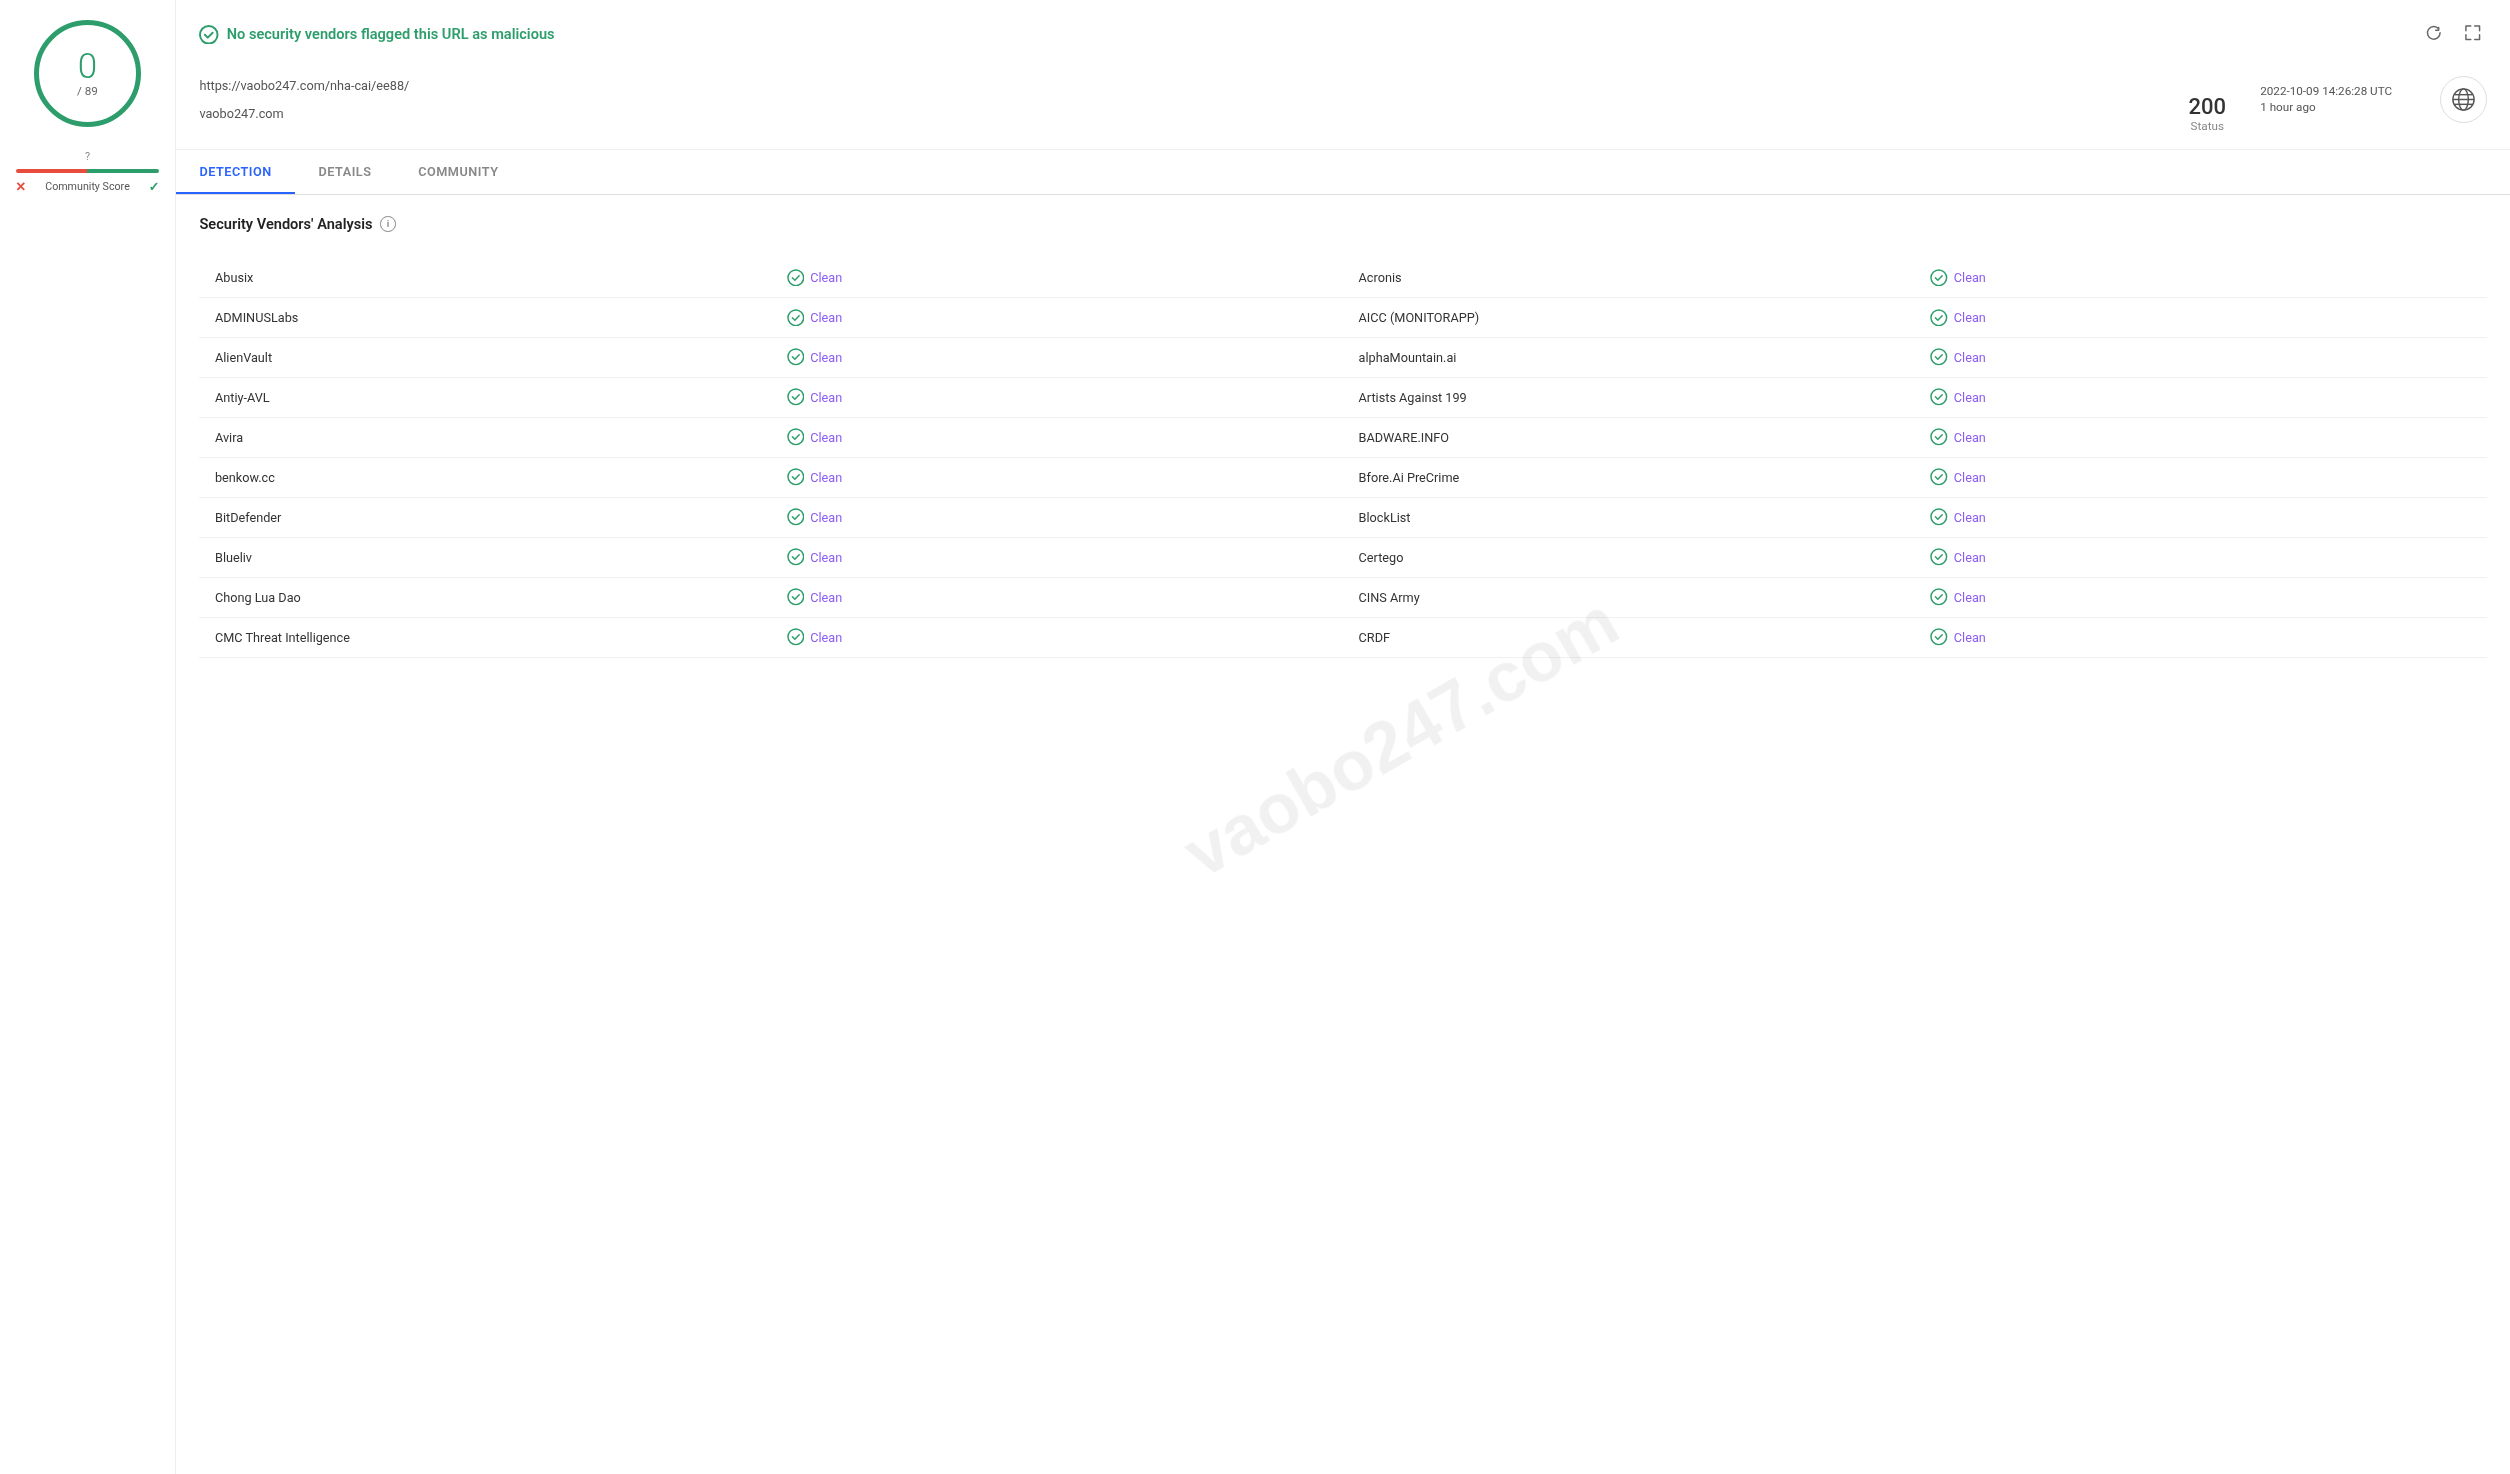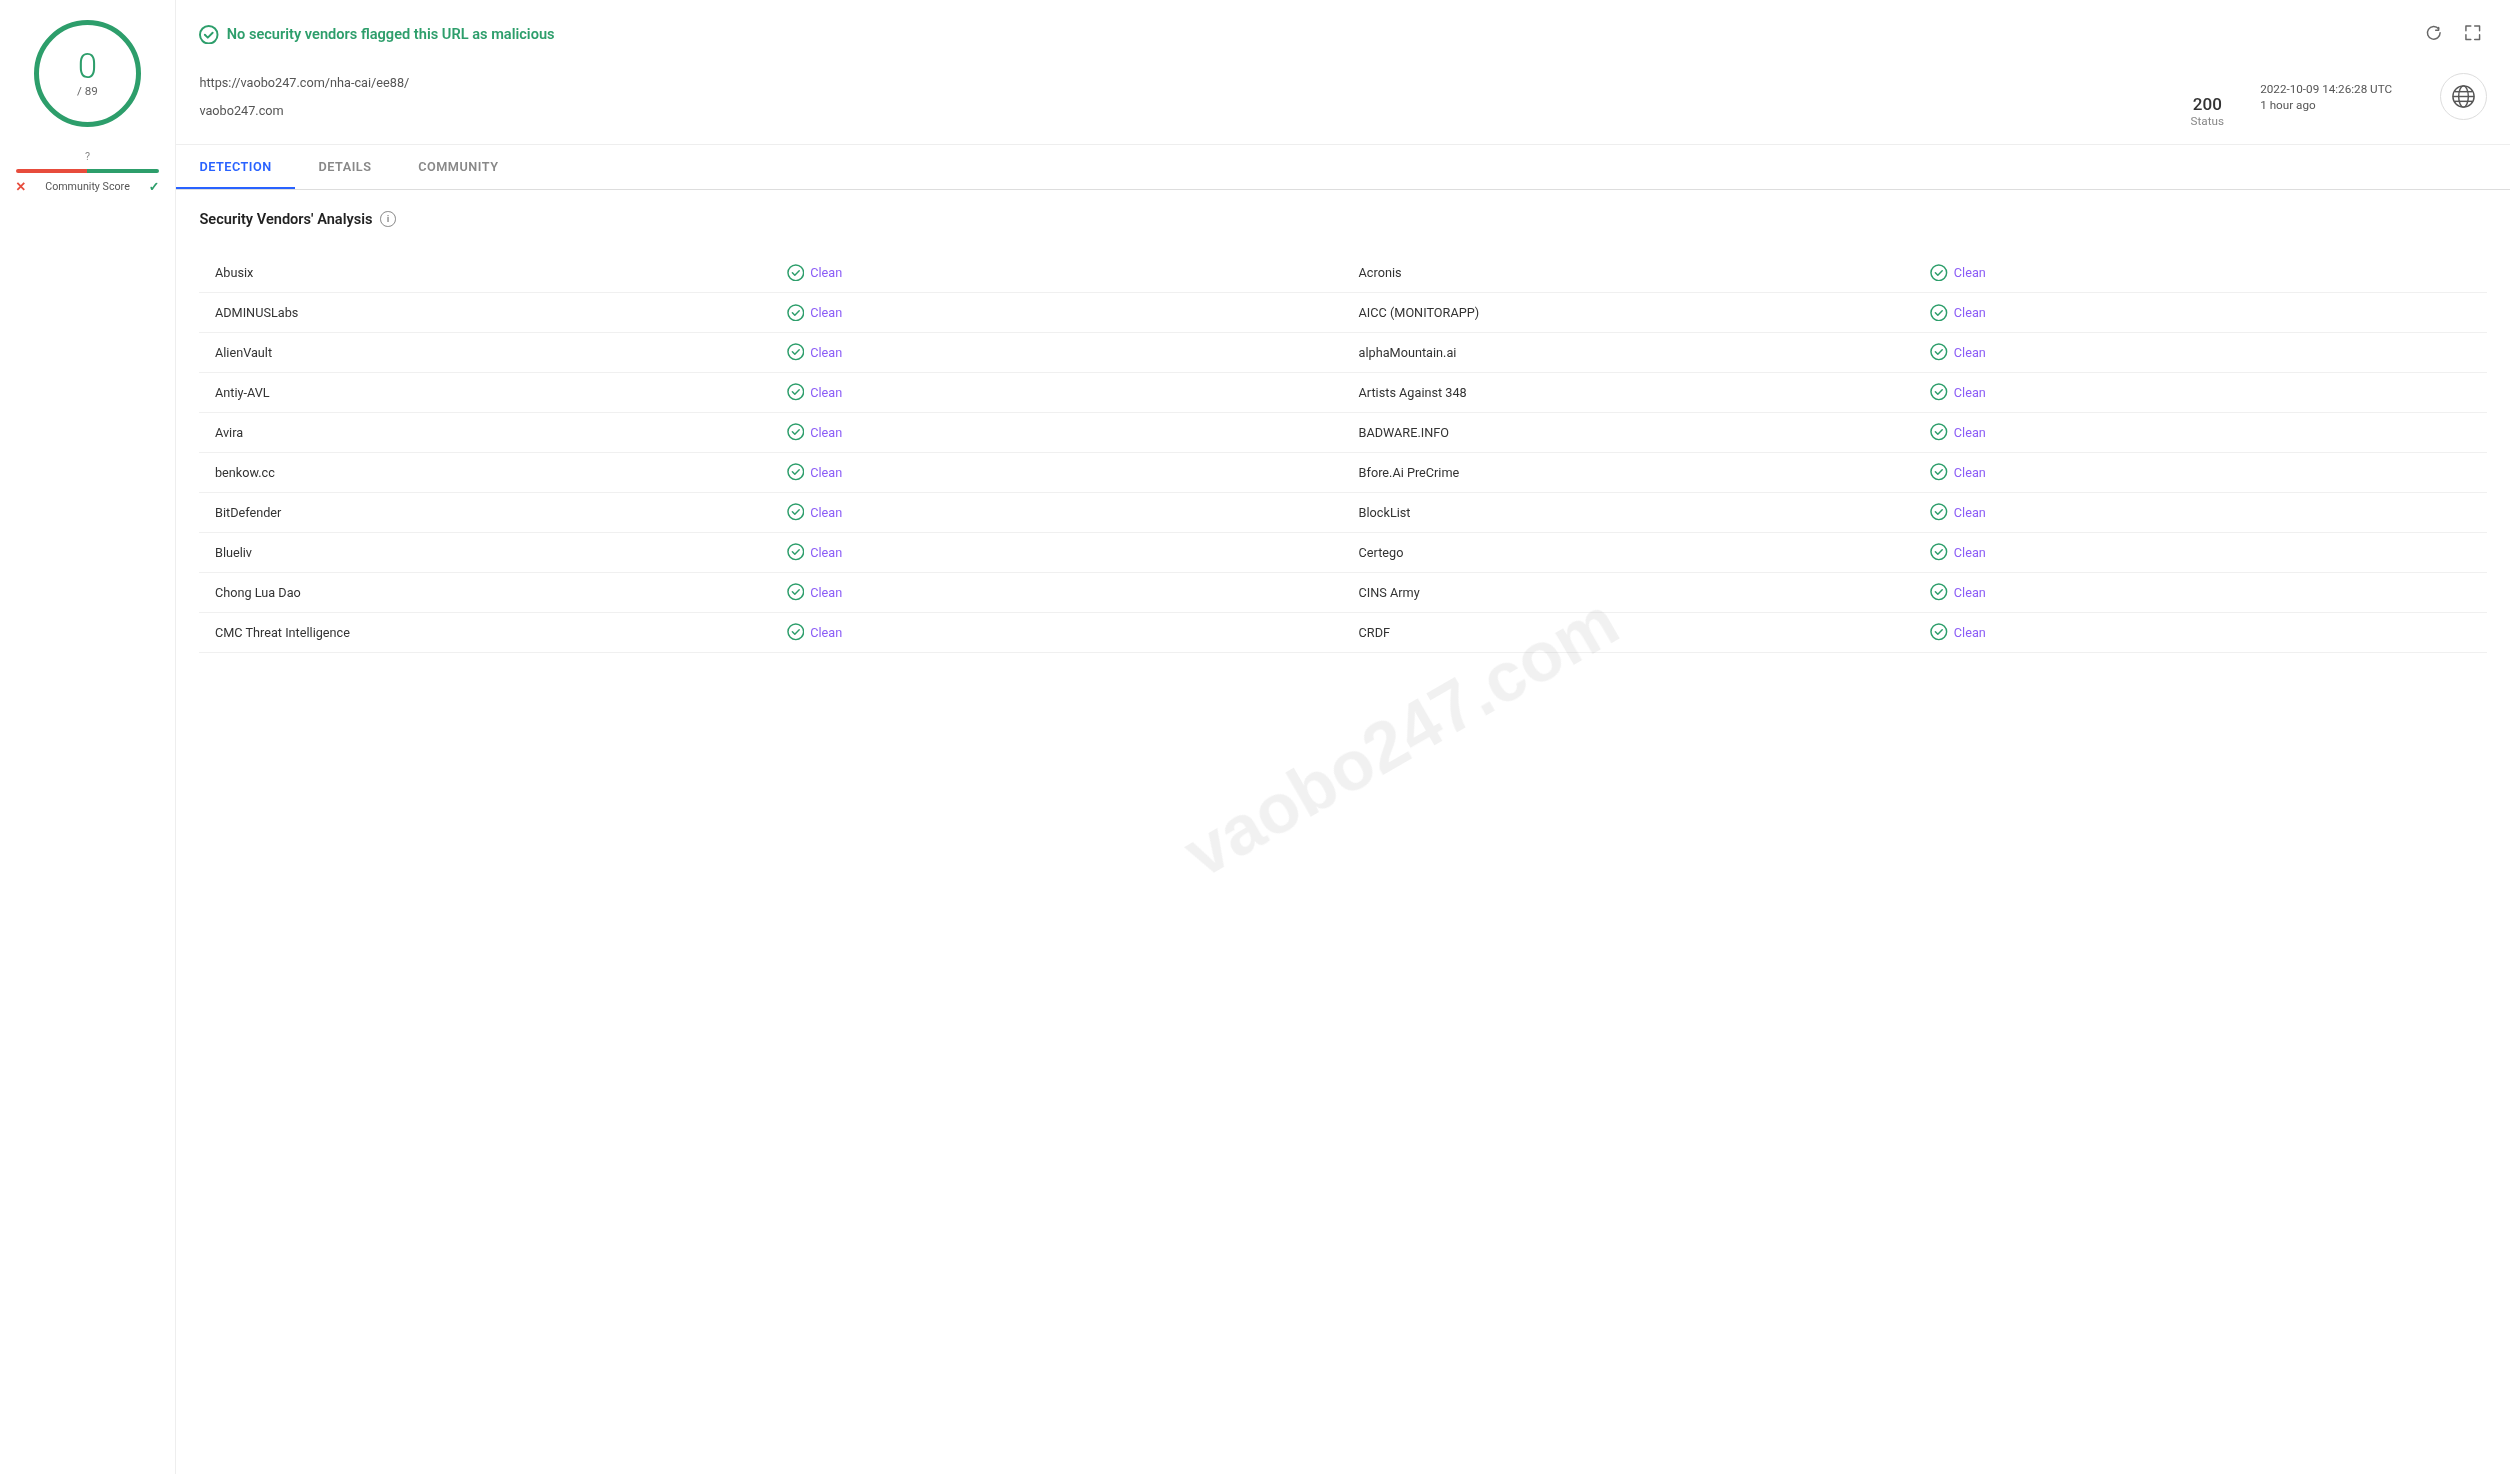--- a/index.html
+++ b/index.html
@@ -146,21 +146,21 @@
       font-size: 12.7px;
       color: #555;
     }
 
     .status-code-section {
       text-align: center;
       min-width: 59px;
     }
 
     .status-code {
-      font-size: 17px;
+      font-size: 22px;
       font-weight: 500;
       color: #333;
       margin-top: 29px;
     }
 
     .status-word {
       font-size: 11.7px;
       color: #888;
     }
 
@@ -457,21 +457,21 @@
       <td>Antiy-AVL</td>
       <td>
         <span class="clean-badge">
           <svg width="17.6" height="17.6" viewBox="0 0 18 18" fill="none">
             <circle cx="9" cy="9" r="8" stroke="#2d9e6b" stroke-width="1.5"></circle>
             <path d="M5.5 9l2.5 2.5 4.5-4.5" stroke="#2d9e6b" stroke-width="1.5" stroke-linecap="round" stroke-linejoin="round"></path>
           </svg>
           <span>Clean</span>
         </span>
       </td>
-      <td>Artists Against 348</td>
+      <td>Artists Against 199</td>
       <td>
         <span class="clean-badge">
           <svg width="17.6" height="17.6" viewBox="0 0 18 18" fill="none">
             <circle cx="9" cy="9" r="8" stroke="#2d9e6b" stroke-width="1.5"></circle>
             <path d="M5.5 9l2.5 2.5 4.5-4.5" stroke="#2d9e6b" stroke-width="1.5" stroke-linecap="round" stroke-linejoin="round"></path>
           </svg>
           <span>Clean</span>
         </span>
       </td>
     </tr>

